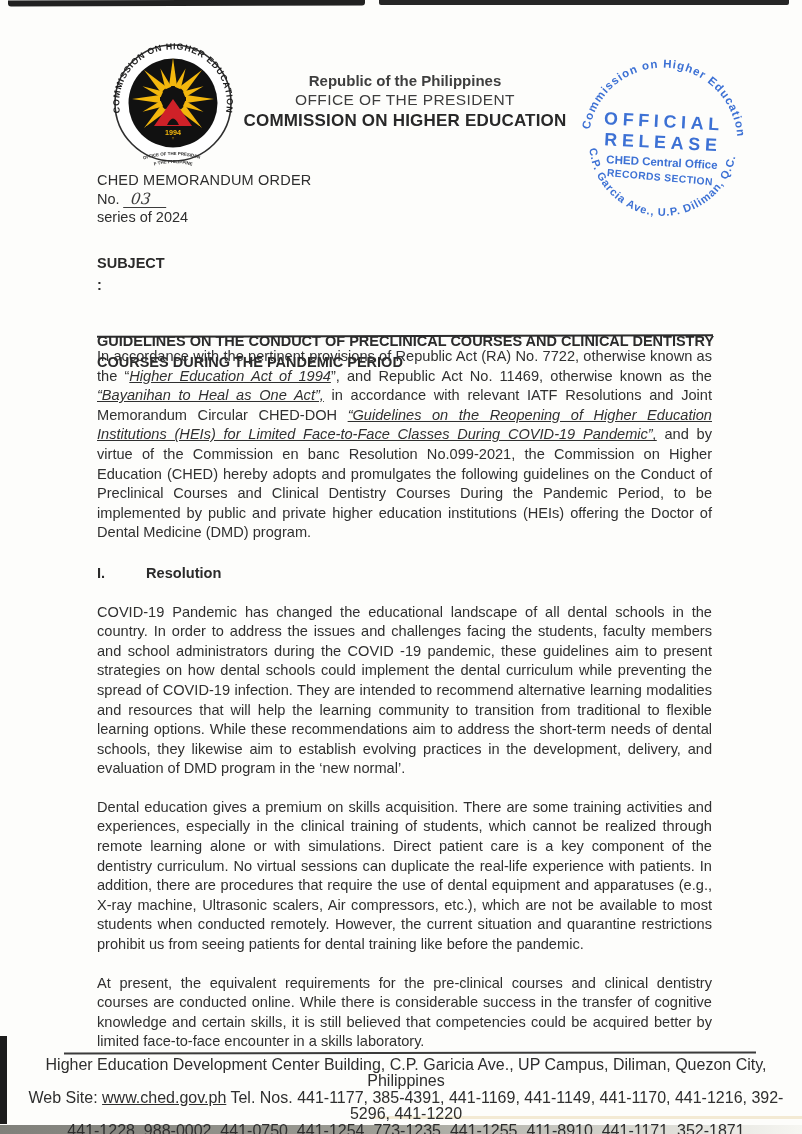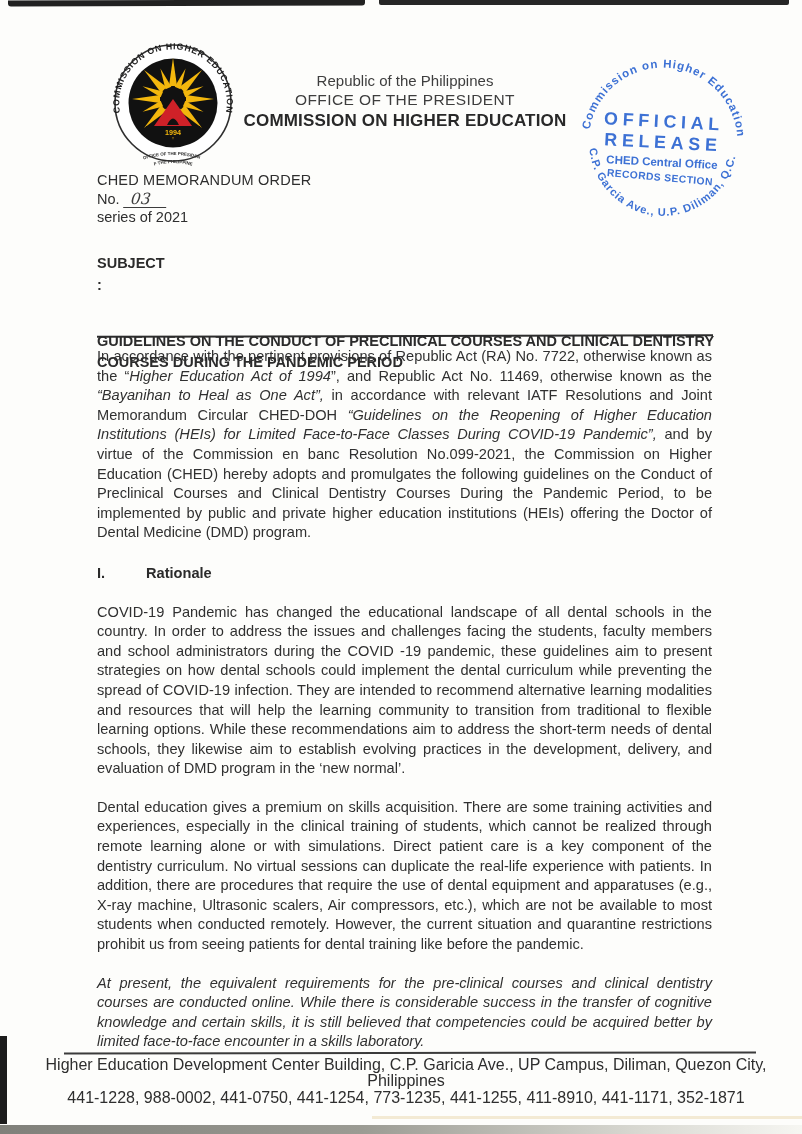--- a/index.html
+++ b/index.html
@@ -11,45 +11,45 @@
   
   .scan-top-a{position:absolute;left:8px;top:0;width:357px;height:6px;background:#212121;border-radius:0 0 3px 3px;transform:rotate(-.15deg);}
   .scan-top-b{position:absolute;left:379px;top:0;width:410px;height:5px;background:#262626;border-radius:0 0 2px 2px;}
   .scan-left{position:absolute;left:0;top:1036px;width:7px;height:88px;background:#1c1c1c;}
   .scan-cream{position:absolute;left:372px;top:1116px;width:430px;height:3px;background:#f3ead4;}
   .scan-bottom{position:absolute;left:0;top:1125px;width:802px;height:9px;
     background:linear-gradient(90deg,#80807a 0%,#9b9b93 45%,#d9d9d2 80%,#f6f6f2 100%);}
   
   .logo{position:absolute;left:111px;top:41px;width:124px;height:132px;}
   .header-text{position:absolute;left:238px;top:71px;width:334px;text-align:center;line-height:19px;}
-  .ht1{font-size:15px;color:#3e3e3e;}
+  .ht1{font-size:15px;color:#3e3e3e;font-weight:bold;}
   .ht2{font-size:15.5px;color:#3e3e3e;letter-spacing:.4px;}
   .ht3{font-size:17px;font-weight:bold;color:#282828;margin-top:2px;letter-spacing:.2px;}
   .stamp{position:absolute;left:558px;top:37px;width:210px;height:210px;opacity:.93;}
   
   .memo{position:absolute;left:97px;top:171px;font-size:14.5px;line-height:18.5px;color:#2e2e2e;}
   .memo-title{font-weight:normal;letter-spacing:.2px;}
   .handwritten{display:inline-block;font-family:"DejaVu Serif",serif;font-style:italic;
     font-size:15.5px;color:#3c3c3c;border-bottom:1.6px solid #3c3c3c;
     padding:0 16px 0 7px;margin-left:4px;transform:skewX(-6deg);line-height:15px;}
   
   .subject-row{position:absolute;left:97px;top:253px;width:618px;display:flex;
     font-weight:bold;font-size:14.5px;line-height:21.8px;color:#2b2b2b;flex-direction:column;}
   .subject-label{width:105px;flex:none;}
   .subject-colon{width:39px;flex:none;}
   .subject-text{flex:1;margin-top:34px;}
   .rule-subject{position:absolute;left:97px;top:335px;width:616px;height:2px;background:#2c2c2c;transform:rotate(-.15deg);}
   
   .body{position:absolute;left:97px;top:347px;width:615px;
     font-size:14.6px;line-height:19.6px;text-align:justify;color:#303030;}
   .body p{margin:0 0 19px 0;}
-  .it{font-style:italic;}
+  .it{font-style:italic;text-decoration:underline;}
   .section-heading{display:flex;font-weight:bold;color:#2b2b2b;margin:21px 0 19px 0;}
   .sec-num{width:49px;flex:none;}
-  .p-last{margin-top:10px;font-style:italic;}
+  .p-last{margin-top:10px;}
   
   .footer-rule{position:absolute;left:64px;top:1052px;width:692px;height:2px;background:#3b3b3b;transform:rotate(-.1deg);}
   .footer{position:absolute;left:26px;top:1057px;width:760px;text-align:center;
     font-size:16px;line-height:16.4px;color:#2e2e2e;}
   .weblink{text-decoration:underline;color:#2e2e2e;}
 </style>
 </head>
 <body>
 
 <div class="page">
@@ -124,42 +124,45 @@
         <text y="37" font-size="9.8" font-weight="bold" letter-spacing="0.4" text-anchor="middle" transform="rotate(2)">RECORDS SECTION</text>
       </g>
     </svg>
   </div>
 
   <div class="memo">
     <div class="memo-title">CHED MEMORANDUM ORDER</div>
     <div>
       <span>No.</span><span class="handwritten">03</span>
     </div>
-    <div>series of 2021</div>
+    <div>series of 2024</div>
   </div>
 
   <div class="subject-row">
     <div class="subject-label">SUBJECT</div>
     <div class="subject-colon">:</div>
     <div class="subject-text">GUIDELINES ON THE CONDUCT OF PRECLINICAL COURSES AND CLINICAL DENTISTRY COURSES DURING THE PANDEMIC PERIOD</div>
   </div>
   <div class="rule-subject"></div>
 
   <div class="body">
     <p><span>In accordance with the pertinent provisions of Republic Act (RA) No. 7722, otherwise known as the “</span><span class="it">Higher Education Act of 1994</span><span>”, and Republic Act No. 11469, otherwise known as the </span><span class="it">“Bayanihan to Heal as One Act”,</span><span> in accordance with relevant IATF Resolutions and Joint Memorandum Circular CHED-DOH  </span><span class="it">“Guidelines on the Reopening of Higher Education Institutions (HEIs) for Limited Face-to-Face Classes During COVID-19 Pandemic”,</span><span> and by virtue of the Commission en banc Resolution No.099-2021, the Commission on Higher Education (CHED) hereby adopts and promulgates the following guidelines on the Conduct of Preclinical Courses and Clinical Dentistry Courses During the Pandemic Period, to be implemented by public and private higher education institutions (HEIs) offering the Doctor of Dental Medicine (DMD) program.</span></p>
 
     <div class="section-heading">
       <div class="sec-num">I.</div>
-      <div>Rationale</div>
+      <div>Resolution</div>
     </div>
 
     <p>COVID-19 Pandemic has changed the educational landscape of all dental schools in the country. In order to address the issues and challenges facing the students, faculty members and school administrators during the COVID -19 pandemic, these guidelines aim to present strategies on how dental schools could implement the dental curriculum while preventing the spread of COVID-19 infection. They are intended to recommend alternative learning modalities and resources that will help the learning community to transition from traditional to flexible learning options.  While these recommendations aim to address the short-term needs of dental schools, they likewise aim to establish evolving practices in the development, delivery, and evaluation of DMD program in the ‘new normal’.</p>
     <p>Dental education gives a premium on skills acquisition.  There are some training activities and experiences, especially in the clinical training of students, which cannot be realized through remote learning alone or with simulations.  Direct patient care is a key component of the dentistry curriculum.  No virtual sessions can duplicate the real-life experience with patients. In addition, there are procedures that require the use of dental equipment and apparatuses (e.g., X-ray machine, Ultrasonic scalers, Air compressors, etc.), which are not be available to most students when conducted remotely. However, the current situation and quarantine restrictions prohibit us from seeing patients for dental training like before the pandemic.</p>
     <p class="p-last">At present, the equivalent requirements for the pre-clinical courses and clinical dentistry courses are conducted online. While there is considerable success in the transfer of cognitive knowledge and certain skills, it is still believed that competencies could be acquired better by limited face-to-face encounter in a skills laboratory.</p>
   </div>
 
   <div class="footer-rule"></div>
   <div class="footer">
     <div>Higher Education Development Center Building, C.P. Garicia Ave., UP Campus, Diliman, Quezon City, Philippines</div>
+    <div>
+      <span>Web Site: </span><span class="weblink">www.ched.gov.ph</span><span> Tel. Nos. 441-1177, 385-4391, 441-1169, 441-1149, 441-1170, 441-1216, 392-5296, 441-1220</span>
+    </div>
     <div>441-1228, 988-0002, 441-0750, 441-1254, 773-1235, 441-1255, 411-8910, 441-1171, 352-1871</div>
   </div>
 
 </div>
 
 </body></html>

